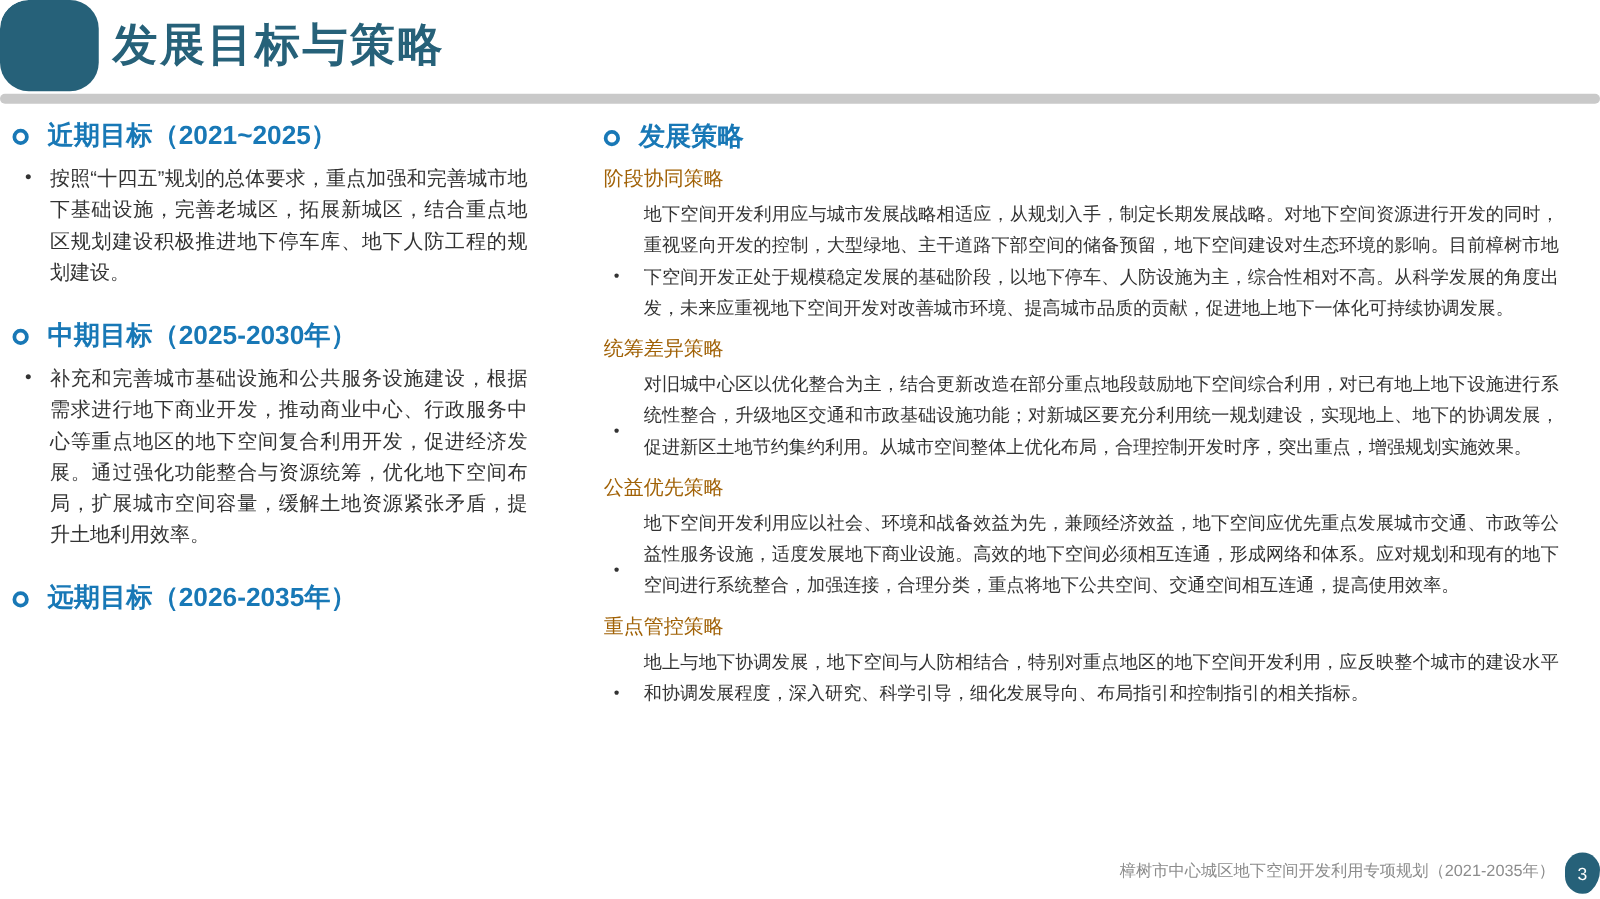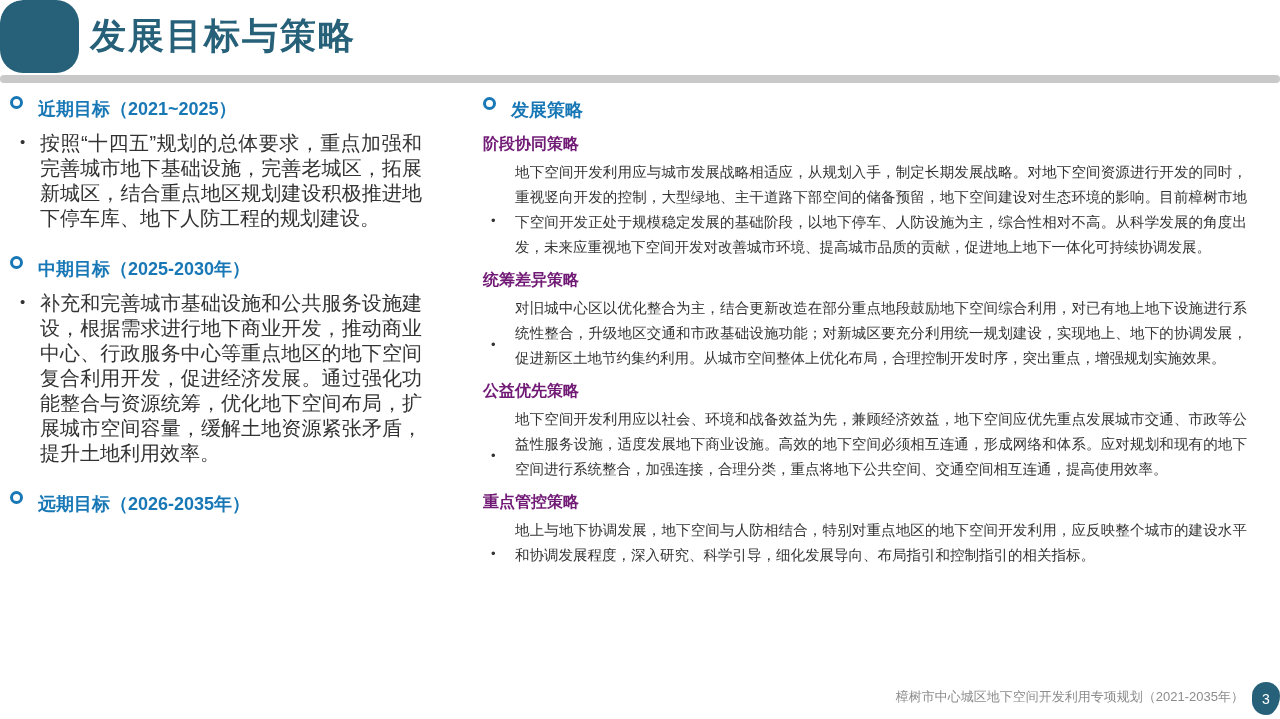--- a/index.html
+++ b/index.html
@@ -27,22 +27,22 @@
     line-height: 52px;
   }
   .divider {
     position: absolute; left: 0; top: 75px;
     width: 1280px; height: 8px;
     background: #c9c9c9;
   }
 
   
   .sec-heading {
-    display: flex; 
-    font-size: 18px; font-weight: bold;
+    display: flex; align-items: center;
+    font-size: 21px; font-weight: bold;
     color: #1878B6;
     line-height: 28px;
   }
   .sq-bullet {
     flex: 0 0 auto;
     width: 13px; height: 13px;
     border: 3px solid #1878B6;
     margin-right: 15px;
     margin-top: 1px;
   }
@@ -61,34 +61,34 @@
   .body-text { text-align: justify; }
 
   
   .goals-col {
     position: absolute; left: 10px; top: 95px;
     width: 412px;
   }
   .goals-col .sec-heading { margin-bottom: 8px; }
   .goals-col .goal-section + .goal-section { margin-top: 12px; }
   .goals-col .body-text {
-    font-size: 20px; line-height: 25px;
+    font-size: 16px; line-height: 25px;
     width: 382px;
     margin-bottom: 12px;
   }
 
   
   .strategies-col {
     position: absolute; left: 483px; top: 96px;
     width: 767px;
   }
   .strategies-col .sec-heading { margin-bottom: 6px; }
   .strategy-title {
-    font-size: 16px; font-weight: bold;
-    color: #701a75;
+    font-size: 16px; font-weight: normal;
+    color: #a16207;
     line-height: 20px;
     margin-top: 10px;
   }
   .strategies-col .bullet-row { margin-top: 6px; align-items: center; }
   .strategies-col .dot-bullet { width: 32px; }
   .strategies-col .dot-bullet::before { font-size: 13px; left: 8px; top: 3px; }
   .strategies-col .body-text {
     font-size: 14.5px; line-height: 25px;
     width: 732px;
   }

